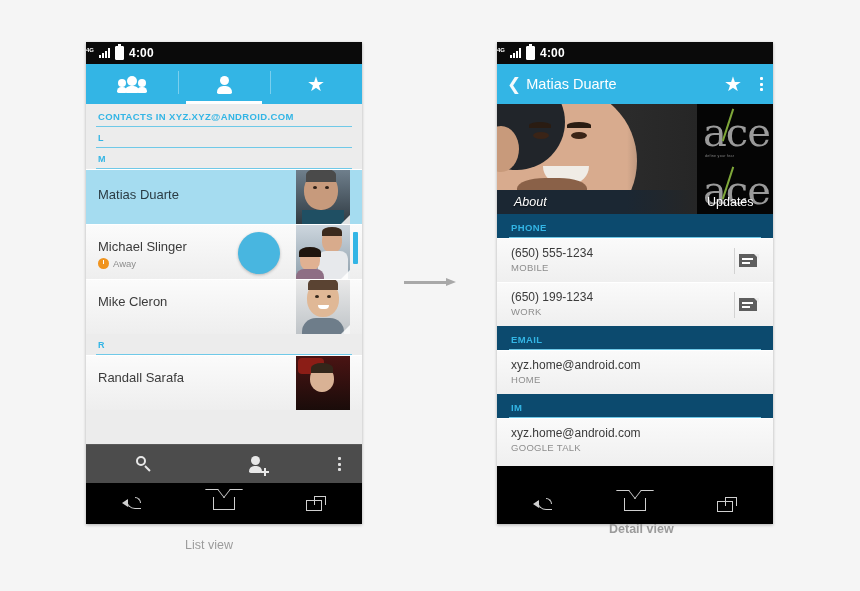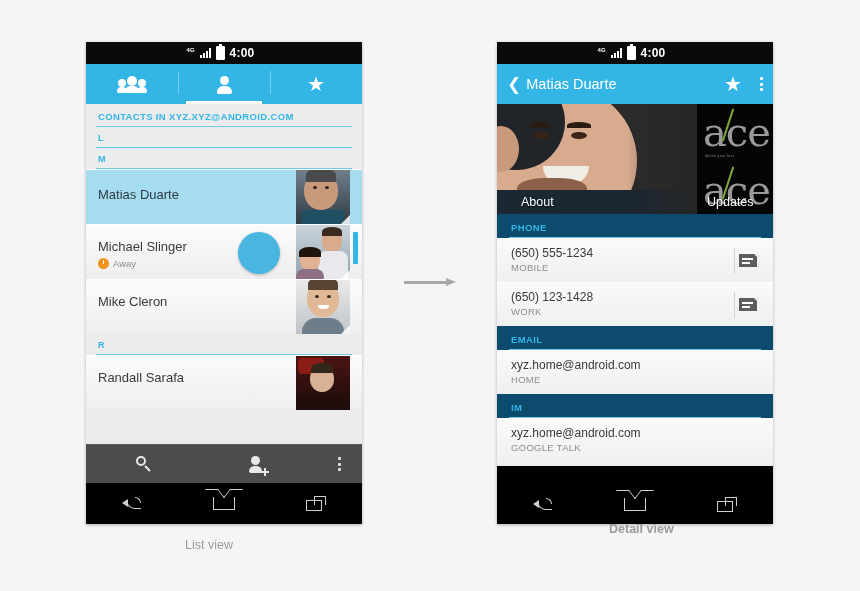--- a/index.html
+++ b/index.html
@@ -14,21 +14,21 @@
   
   .phone{position:absolute;width:276px;height:482px;background:#000;
          box-shadow:0 1px 3px rgba(0,0,0,.28);}
   #phone-list{left:86px;top:42px;}
   #phone-detail{left:497px;top:42px;}
 
   .screen{position:absolute;left:0;top:0;width:276px;height:482px;overflow:hidden;}
 
   
   .statusbar{height:22px;background:#0a0a0a;display:flex;align-items:center;
-             justify-content:center;padding-right:7px;box-sizing:border-box;}
+             justify-content:flex-start;padding-right:7px;box-sizing:border-box;}
   .sb-group{display:flex;align-items:center;gap:5px;}
   .sb-4g{font-size:6px;color:#fff;line-height:1;transform:translateY(-3px);
          letter-spacing:0;font-weight:bold;}
   .sb-signal{display:flex;align-items:flex-end;gap:1px;height:10px;}
   .sb-signal i{display:block;width:2px;background:#fff;}
   .sb-signal i:nth-child(1){height:3px;}
   .sb-signal i:nth-child(2){height:5px;}
   .sb-signal i:nth-child(3){height:7px;}
   .sb-signal i:nth-child(4){height:10px;}
   .sb-batt{width:7px;height:12px;border:1px solid #fff;border-radius:1px;
@@ -388,21 +388,21 @@
             <span class="slash"></span>
           </div>
         <div class="ace-sub" style="left:8px;top:50px;">define your fear</div>
         <div class="ace" style="top:66px;">ace</div>
         <div class="ace" style="top:66px;pointer-events:none;">
             <span class="slash"></span>
           </div>
       </div>
 
       <div class="tabrow">
-        <div class="dtab active" style="width:200px;padding-left:24px;box-sizing:border-box;">
+        <div class="dtab active" style="width:200px;padding-left:17px;box-sizing:border-box;font-style:italic;">
           <span>About</span>
         </div>
         <div class="dtab" style="flex:1;padding-left:10px;">
           <span>Updates</span>
         </div>
       </div>
     </div>
 
     <div class="d-body">
 
@@ -414,21 +414,21 @@
         <div class="sms">
           <span class="ic-sms">
               <i class="bx"></i>
               <i class="l1"></i>
               <i class="l2"></i>
               <i class="fold"></i>
             </span>
         </div>
       </div>
       <div class="drow">
-        <div class="v">(650) 123-1428</div>
+        <div class="v">(650) 199-1234</div>
         <div class="lbl">WORK</div>
         <div class="sms">
           <span class="ic-sms">
               <i class="bx"></i>
               <i class="l1"></i>
               <i class="l2"></i>
               <i class="fold"></i>
             </span>
         </div>
       </div>

